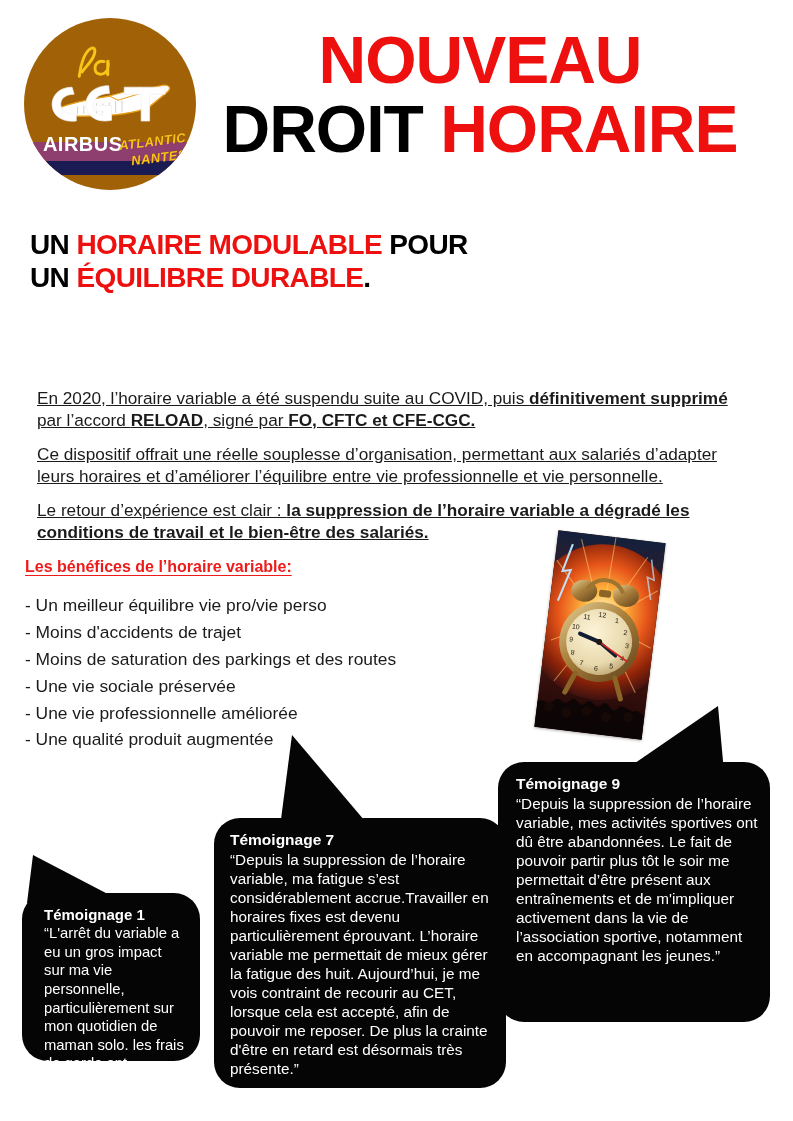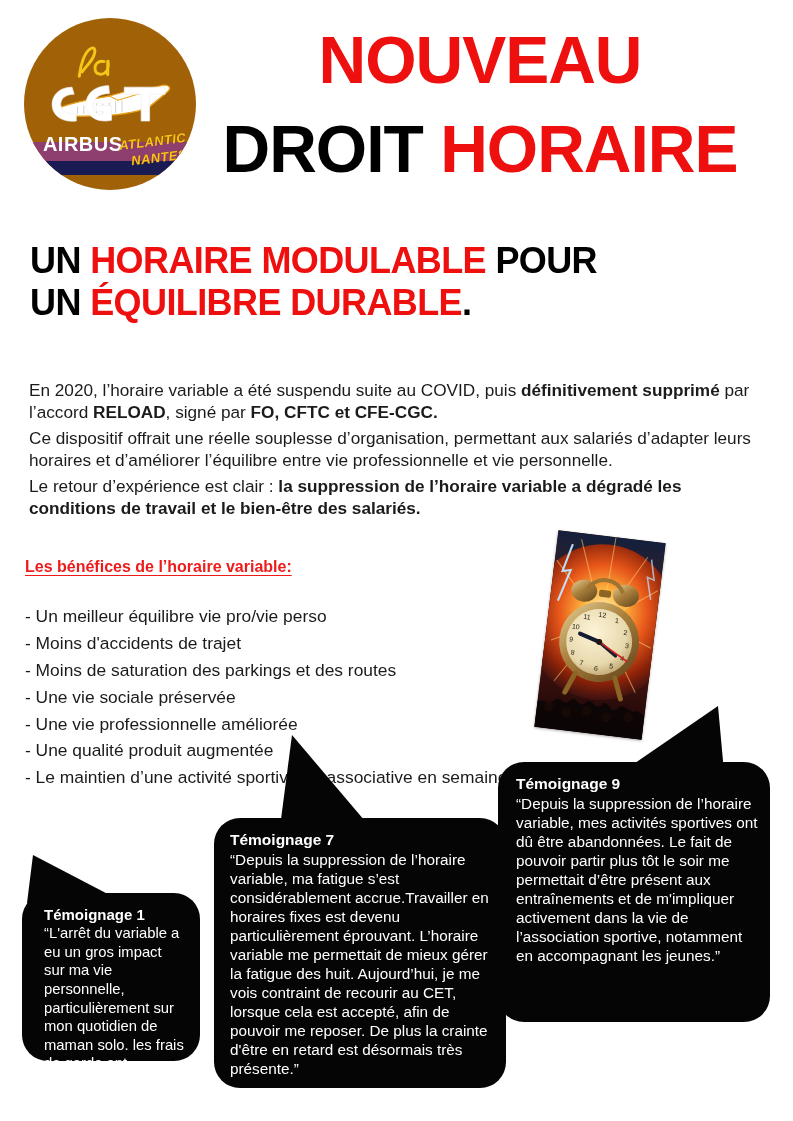--- a/index.html
+++ b/index.html
@@ -119,51 +119,51 @@
     font-weight: bold;
     color: #ee0f0f;
     letter-spacing: -1px;
     font-family: "Liberation Sans", sans-serif;
   }
   .headline .l2 {
     display: block;
     font-size: 66px;
     font-weight: bold;
     letter-spacing: -1px;
-    margin-top: 24px;
+    margin-top: 4px;
     font-family: "Liberation Sans", sans-serif;
   }
   .blk { color: #000000; }
   .red { color: #ee0f0f; }
 
   
   .subhead {
     position: absolute;
     left: 30px;
-    top: 240px;
+    top: 228px;
     width: 740px;
-    font-size: 36px;
+    font-size: 28px;
     font-weight: bold;
     line-height: 1.18;
     letter-spacing: -.6px;
     font-family: "Liberation Sans", sans-serif;
   }
 
   
   .body-text {
     position: absolute;
     left: 25px;
     top: 375px;
     width: 742px;
     font-size: 17.2px;
     line-height: 1.28;
     color: #1b1b1b;
     font-family: "Liberation Sans", sans-serif;
   }
-  .body-text p { margin: 4px; }
+  .body-text p { margin: 12px; text-decoration: underline; }
   .body-text b { font-weight: bold; }
 
   
   .benefits-title {
     position: absolute;
     left: 25px;
     top: 558px;
     font-size: 16px;
     font-weight: bold;
     color: #ee1b1b;
@@ -173,21 +173,20 @@
   }
   .benefits-list {
     position: absolute;
     left: 25px;
     top: 592px;
     width: 560px;
     font-size: 17.4px;
     line-height: 1.545;
     color: #1b1b1b;
     font-family: "Liberation Sans", sans-serif;
-    margin-top: 11px;
   }
   .benefits-list div { white-space: nowrap; }
 
   
   .clock-photo {
     position: absolute;
     left: 546px;
     top: 536px;
     width: 108px;
     height: 198px;
@@ -330,21 +329,20 @@
 </div>
 
 <div class="benefits-title">Les bénéfices de l’horaire variable:</div>
 <div class="benefits-list">
   <div>- Un meilleur équilibre vie pro/vie perso</div>
   <div>- Moins d'accidents de trajet</div>
   <div>- Moins de saturation des parkings et des routes</div>
   <div>- Une vie sociale préservée</div>
   <div>- Une vie professionnelle améliorée</div>
   <div>- Une qualité produit augmentée</div>
-  <div>- Le maintien d’une activité sportive ou associative en semaine</div>
 </div>
 
 <div class="clock-photo">
   <svg viewBox="0 0 108 198" preserveAspectRatio="none">
     <defs>
       <radialGradient id="blast" cx="50%" cy="43%" r="62%">
         <stop offset="0%" stop-color="#fff3c4"></stop>
         <stop offset="22%" stop-color="#ffb53d"></stop>
         <stop offset="48%" stop-color="#e8571a"></stop>
         <stop offset="74%" stop-color="#8b2208"></stop>

